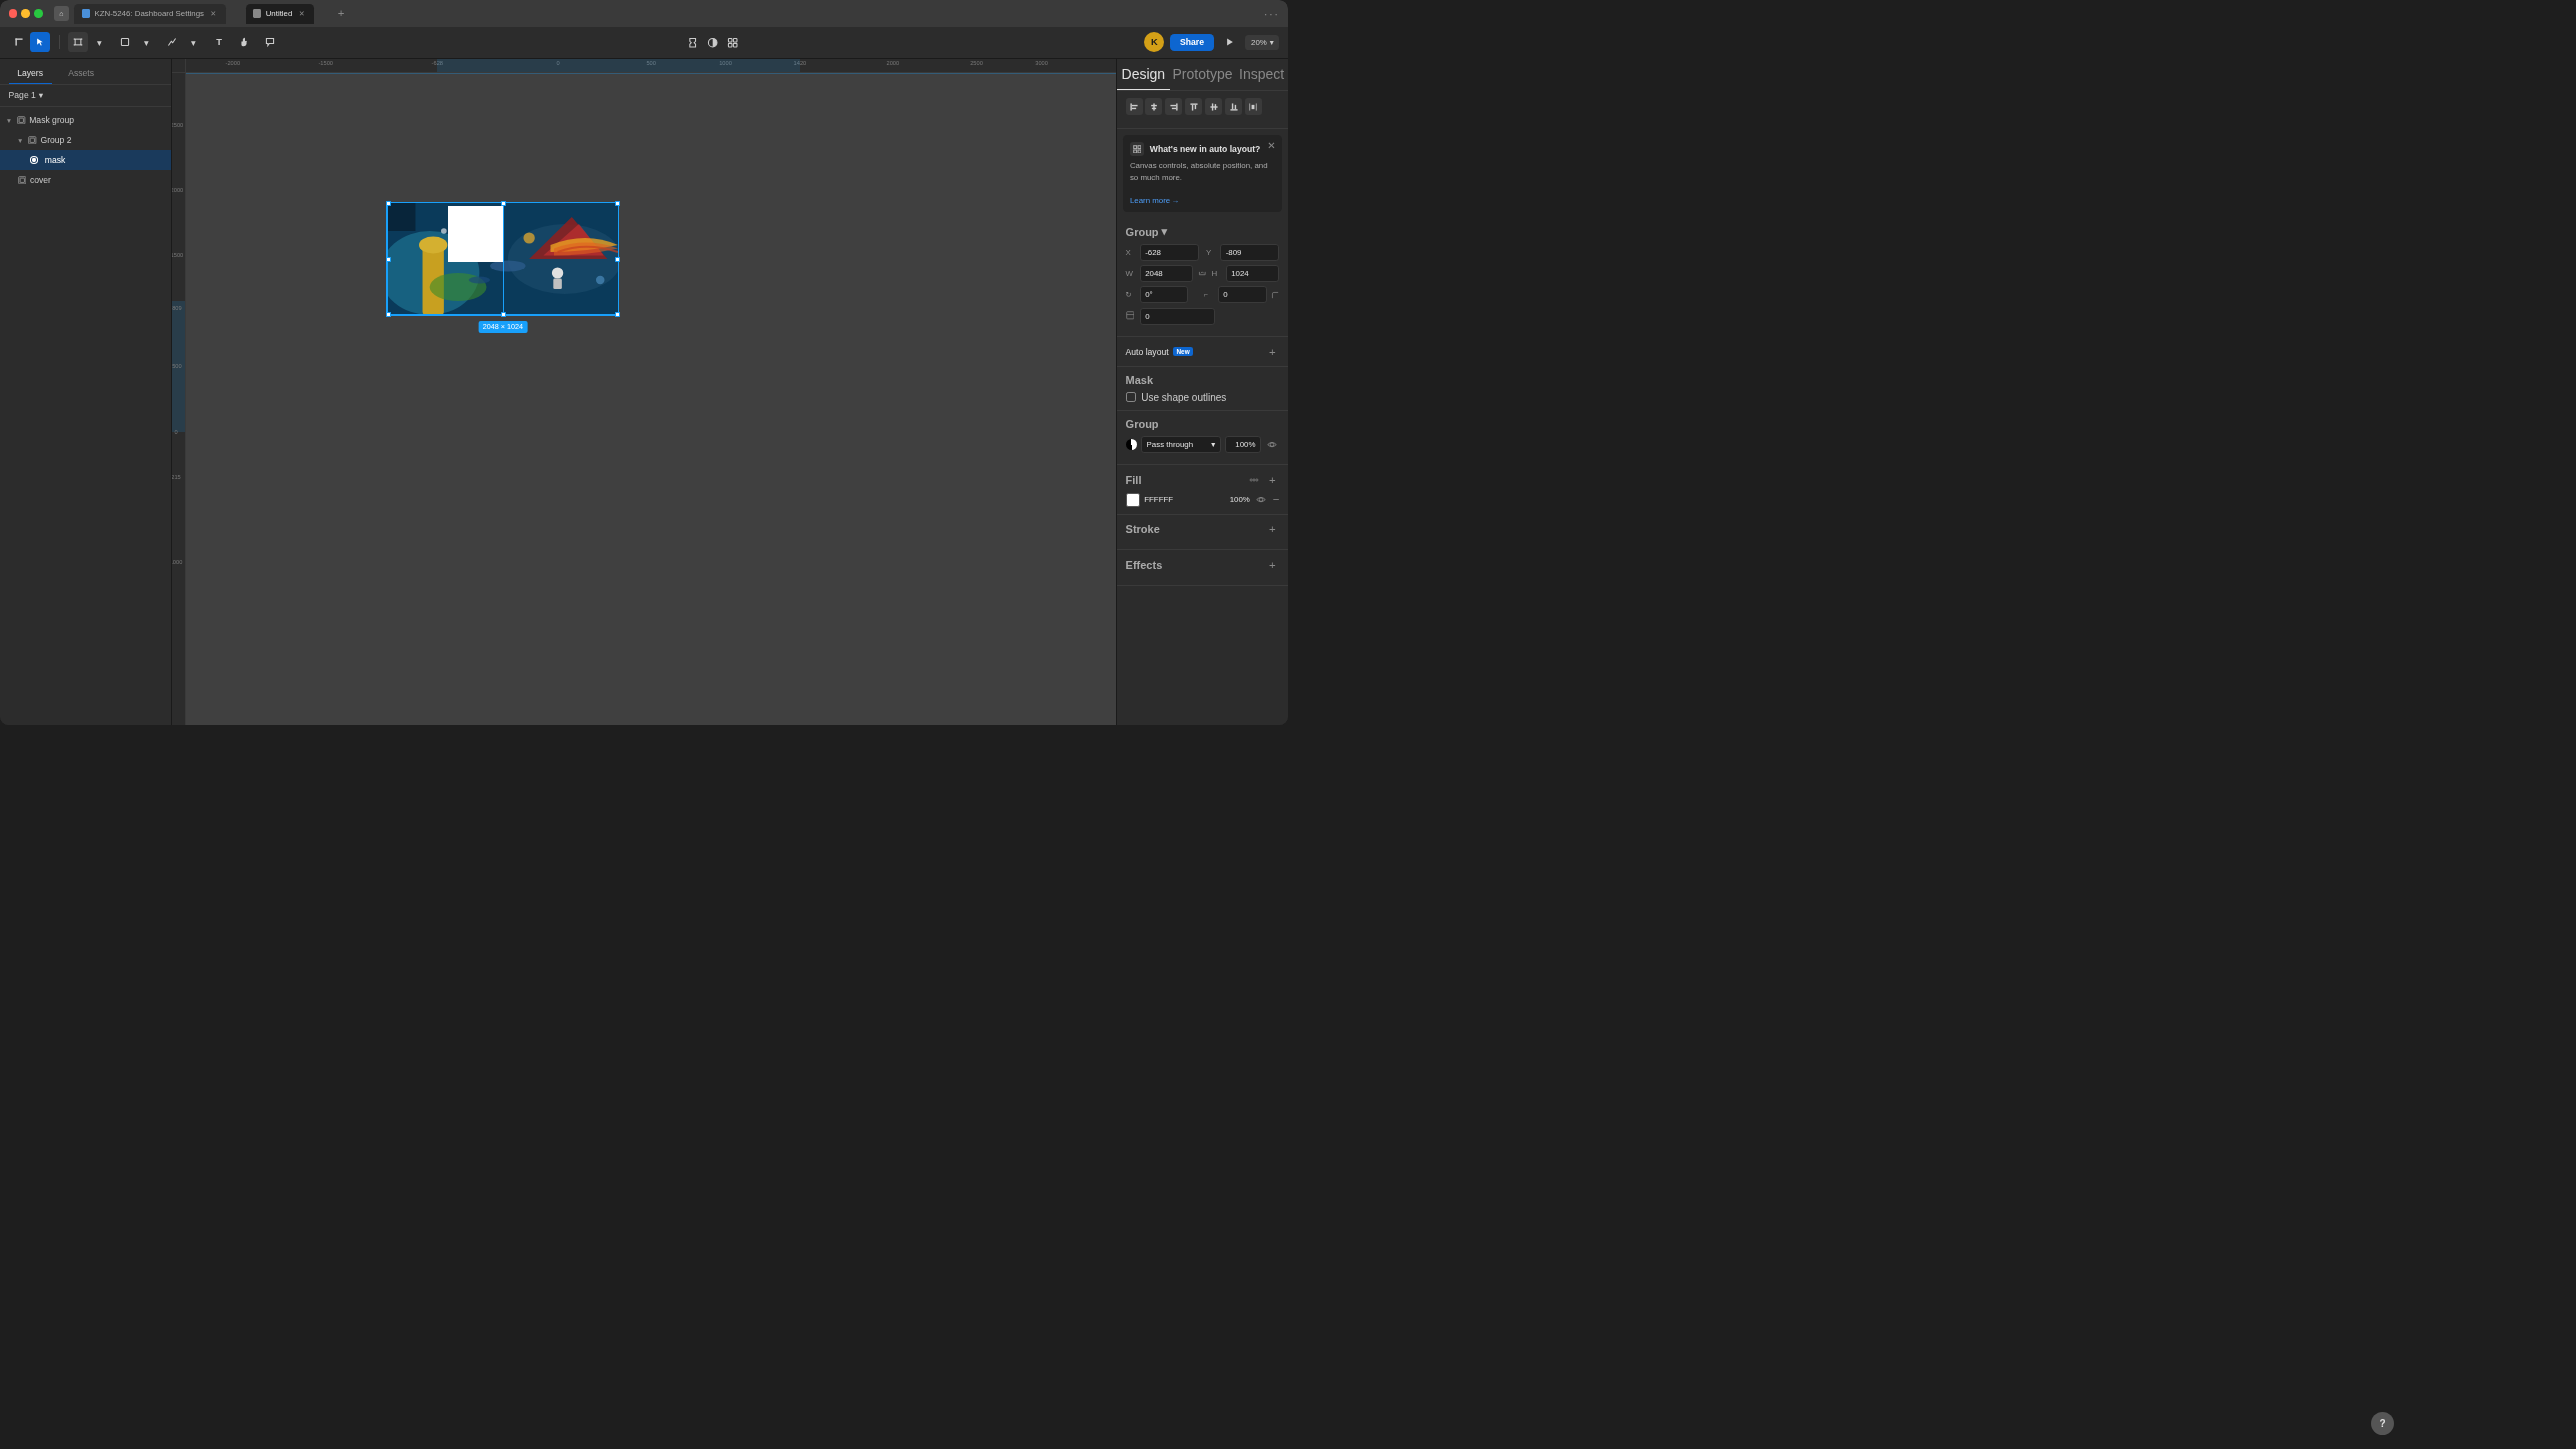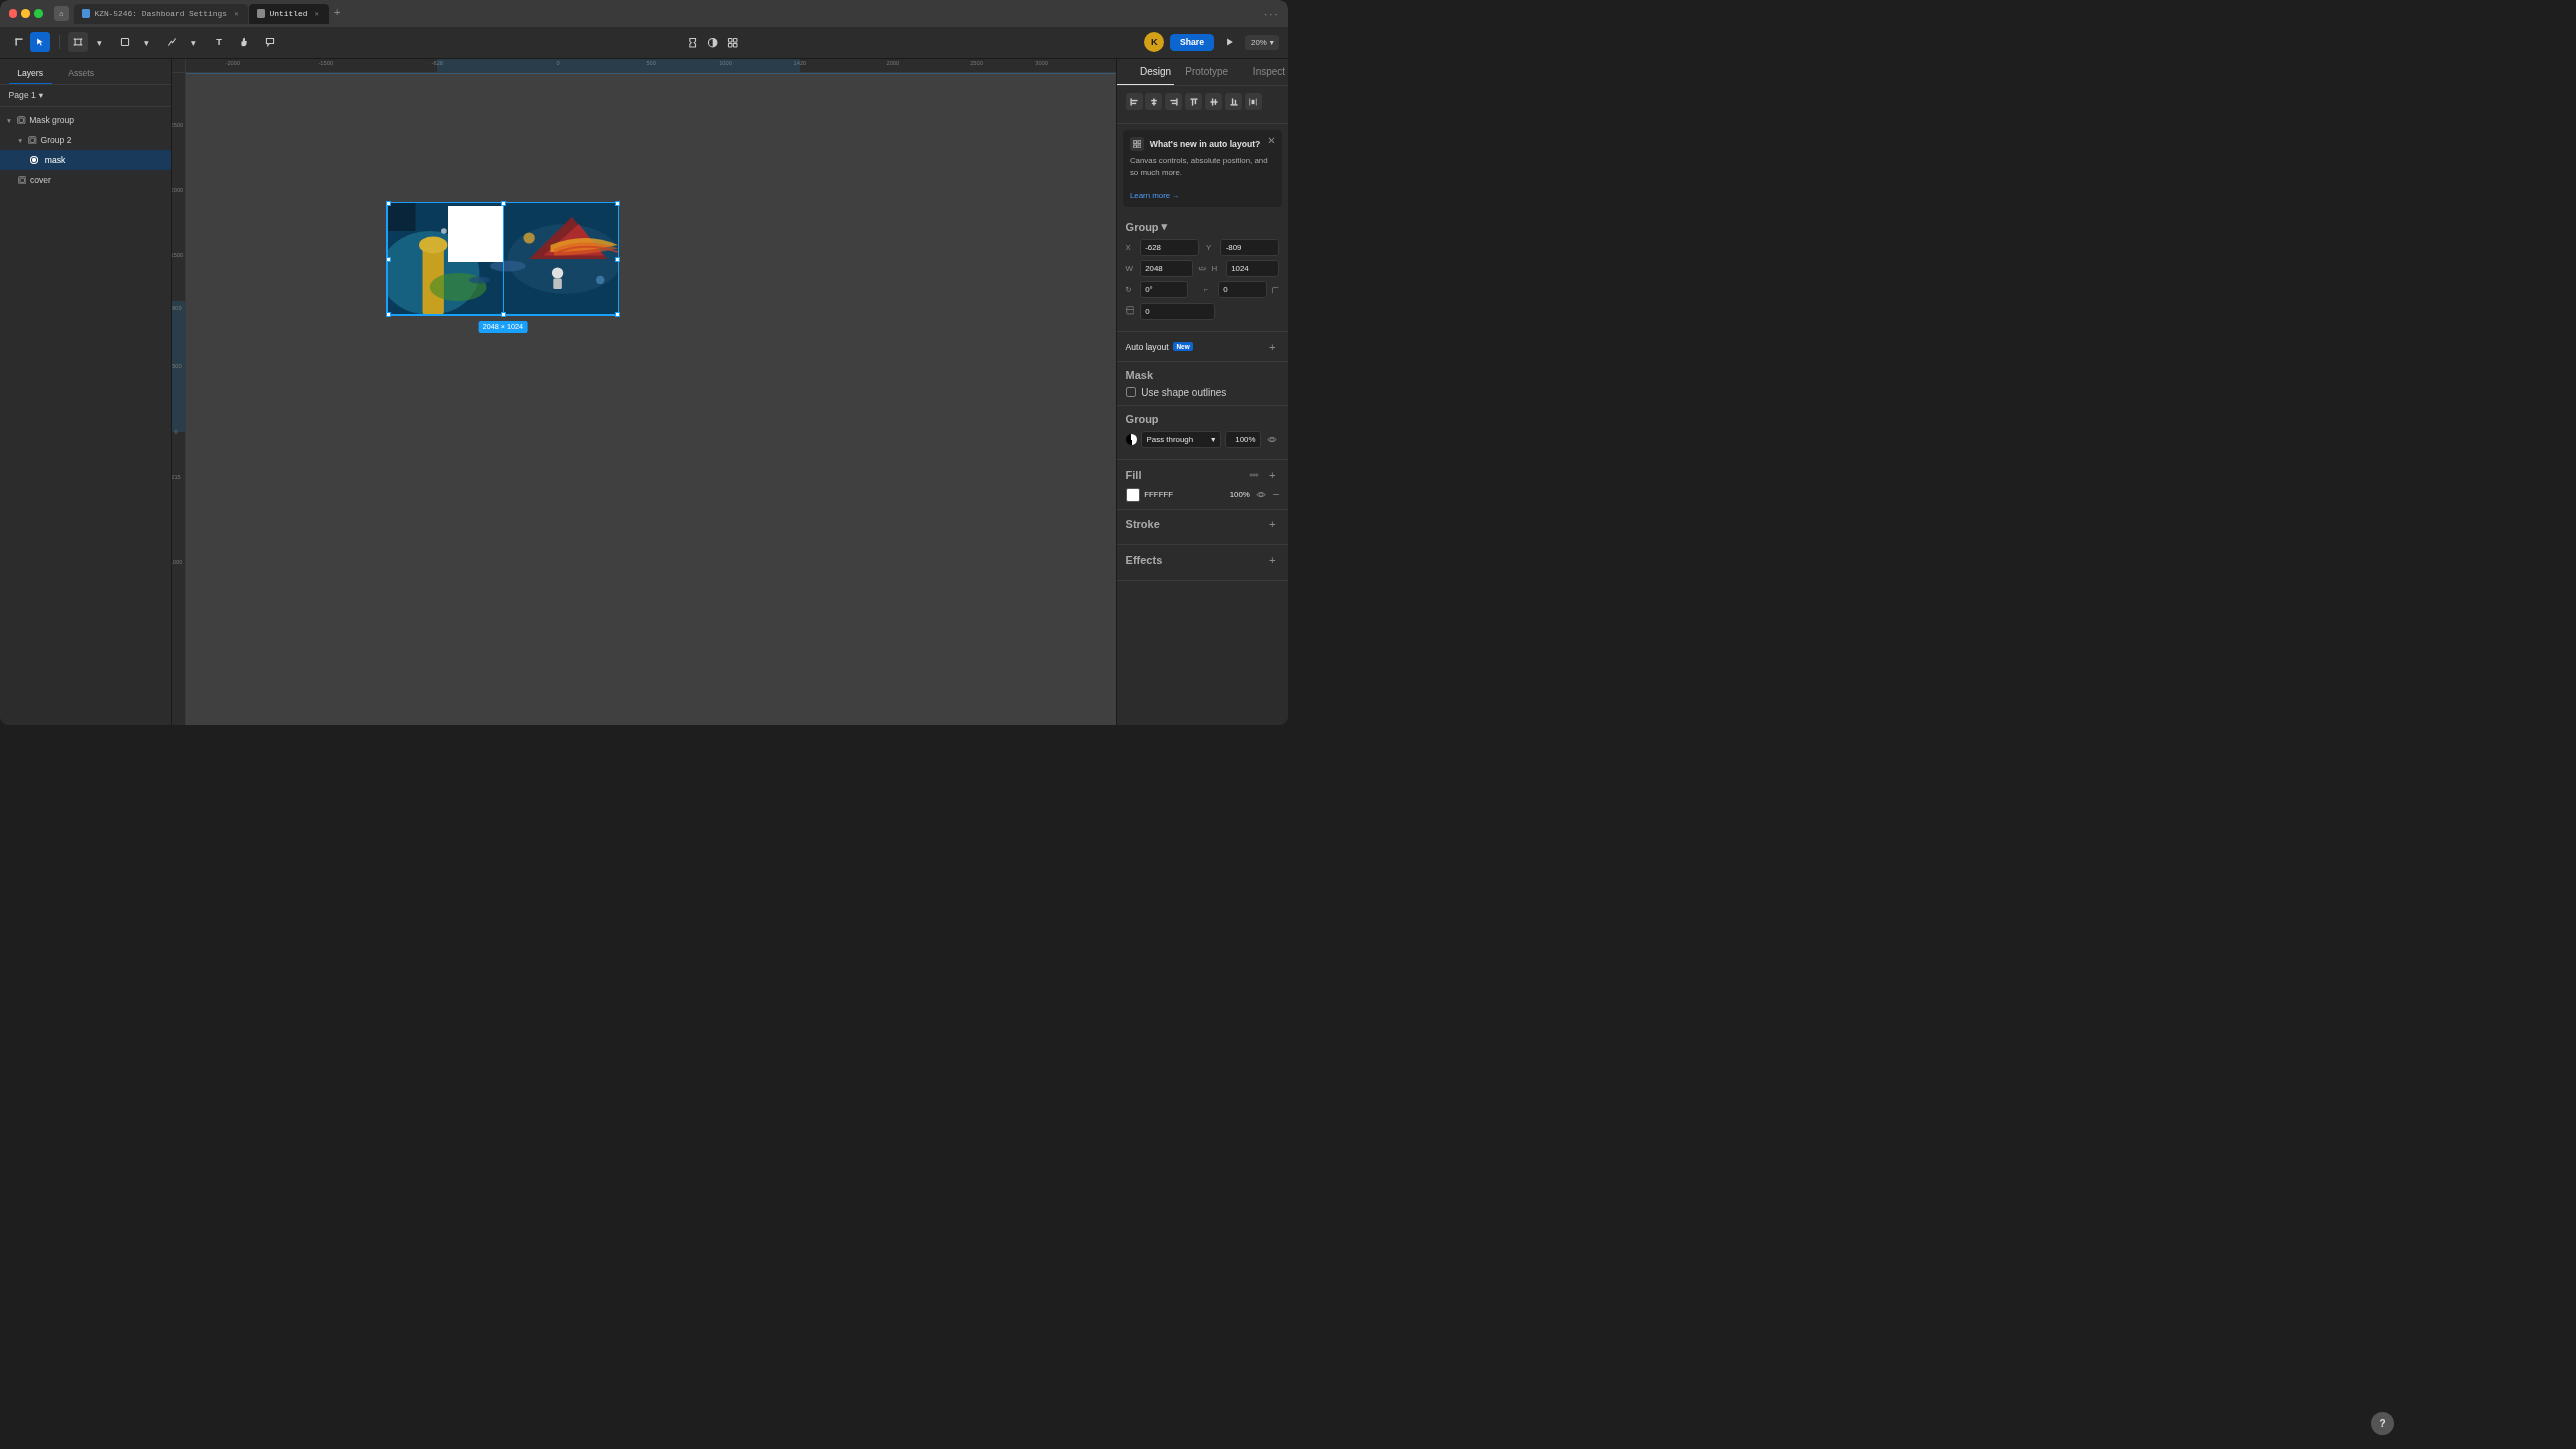--- a/index.html
+++ b/index.html
@@ -59,22 +59,21 @@
       align-items: center;
       justify-content: center;
       color: #ccc;
       font-size: 7.2px;
     }
 
     .tabs-bar {
       display: flex;
       align-items: center;
       flex: 1;
-      gap: 1px;
-      font-family: Liberation Mono, monospace;
+      gap: 20px;
     }
 
     .tab {
       display: flex;
       align-items: center;
       gap: 4.3px;
       padding: 2.9px 7.2px;
       background: #2c2c2c;
       border-radius: 4.3px 4.3px 0 0;
       font-size: 7.9px;
@@ -417,22 +416,22 @@
 
     .rp-tabs {
       display: flex;
       border-bottom: 0.7px solid #3a3a3a;
       flex-shrink: 0;
     }
 
     .rp-tab {
       flex: 1;
       padding: 7.2px 2.9px;
-      text-align: right;
-      font-size: 10px;
+      text-align: center;
+      font-size: 14px;
       color: #888;
       cursor: pointer;
     }
 
     .rp-tab.active {
       color: #e0e0e0;
       border-bottom: 1.4px solid #e0e0e0;
     }
 
     

